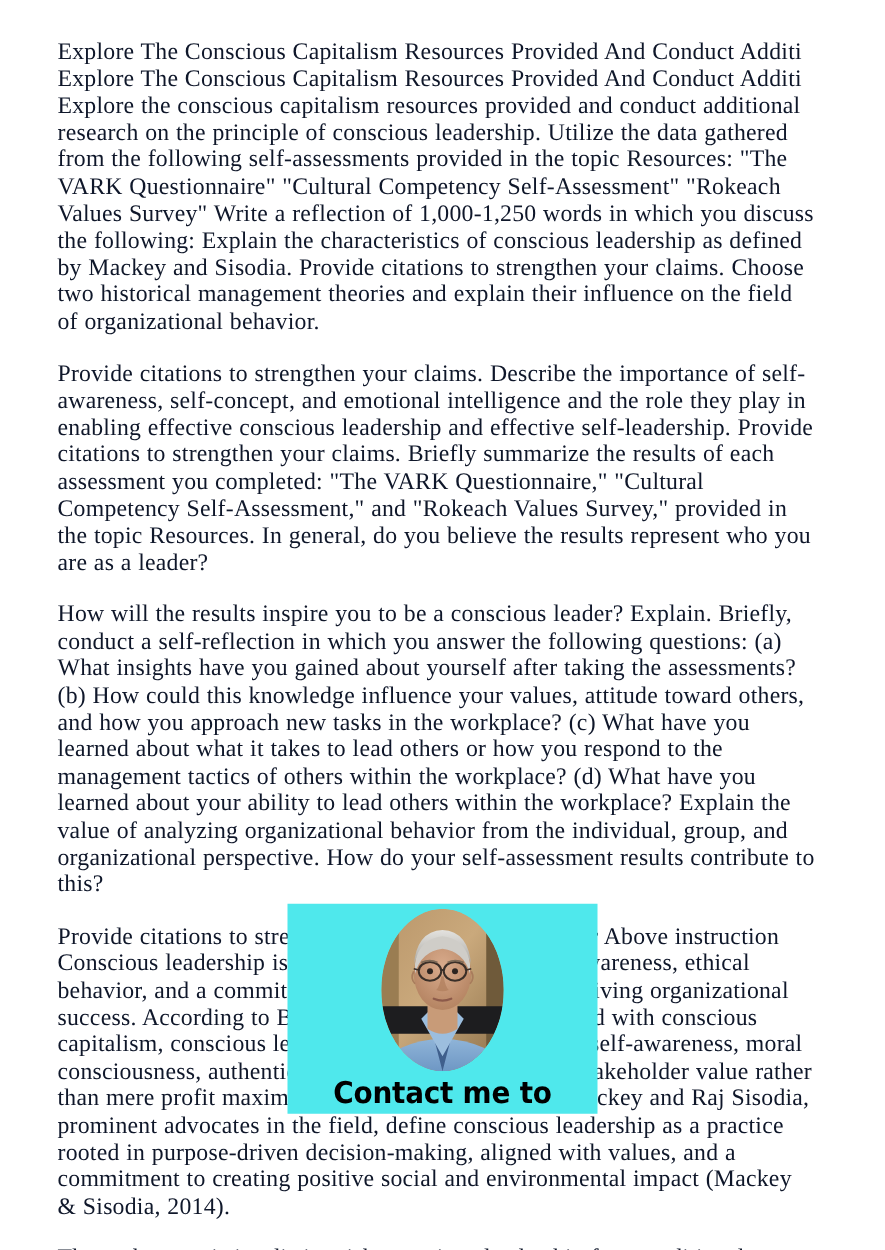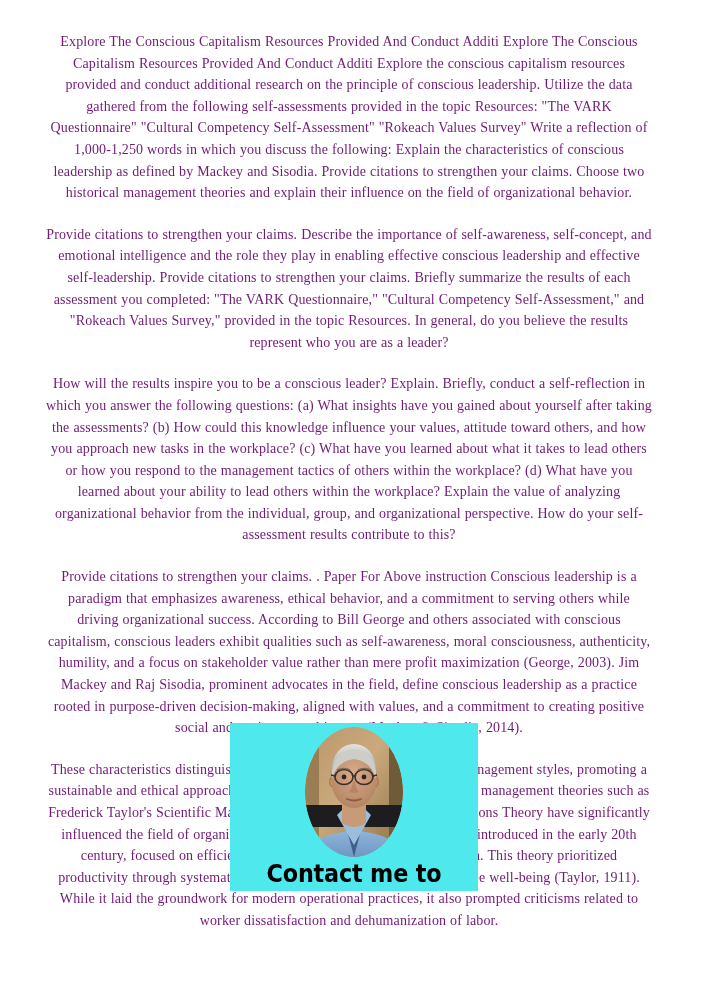--- a/index.html
+++ b/index.html
@@ -29,24 +29,24 @@
 
   #document-body {
     position: absolute;
     left: 46px;
     top: 31px;
     width: 606px;
   }
 
   .para {
     margin: 0 0 20px 0;
-    font-size: 14px;
+    font-size: 19px;
     line-height: 21.6px;
-    text-align: center;
-    color: #701a75;
+    text-align: left;
+    color: #0f172a;
     letter-spacing: 0.01em;
     word-spacing: 0.02em;
   }
   .para:last-child { margin-bottom: 0; }
 
   
   #contact-card {
     position: absolute;
     left: 230px;
     top: 723px;

